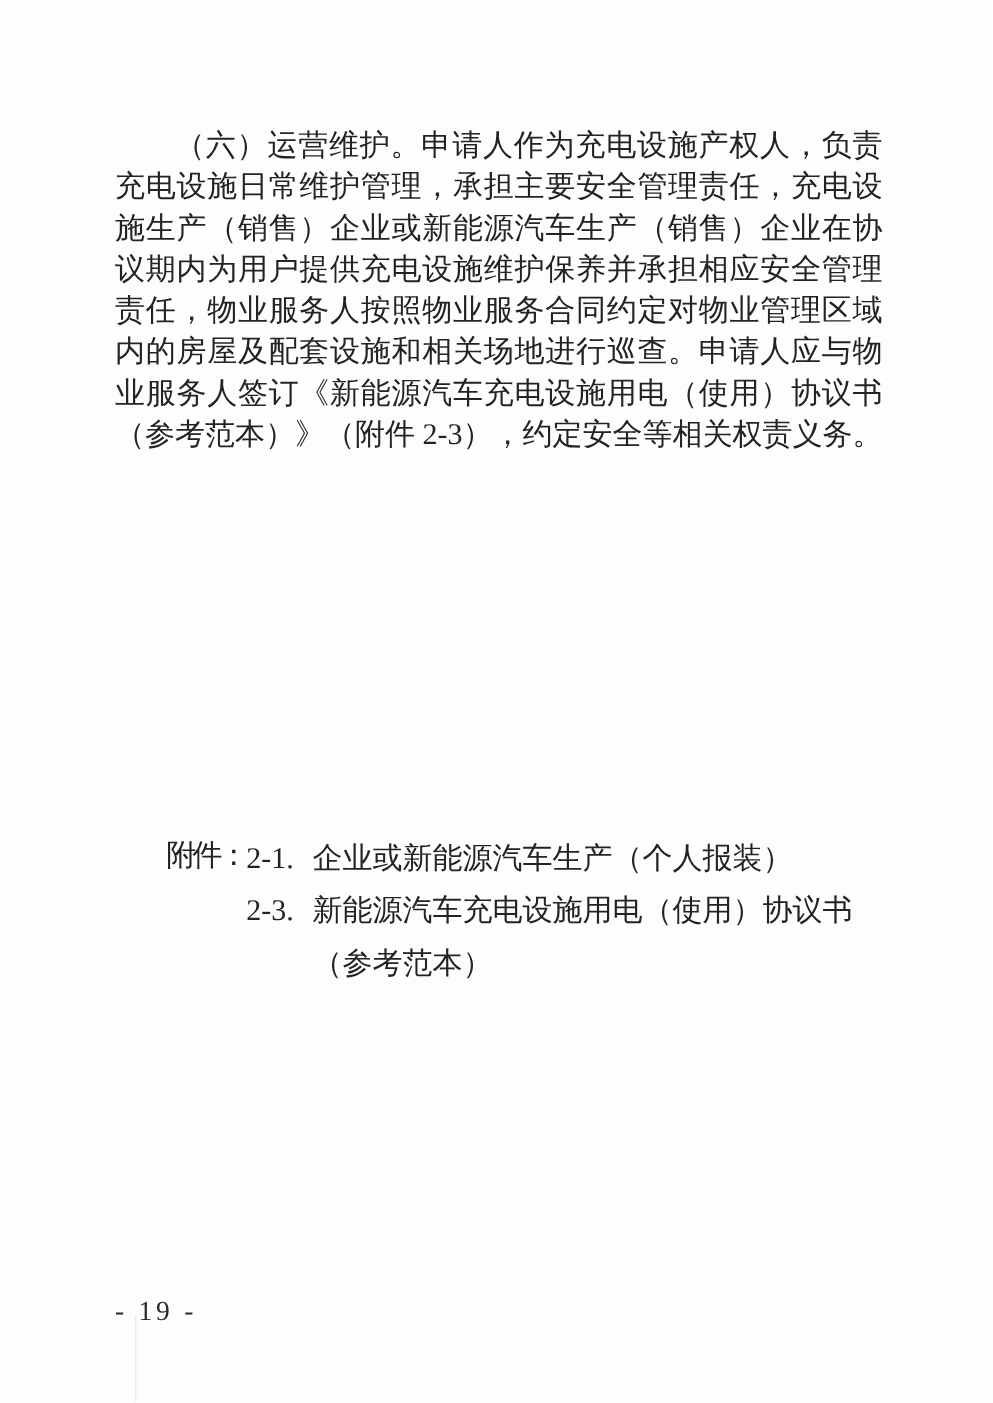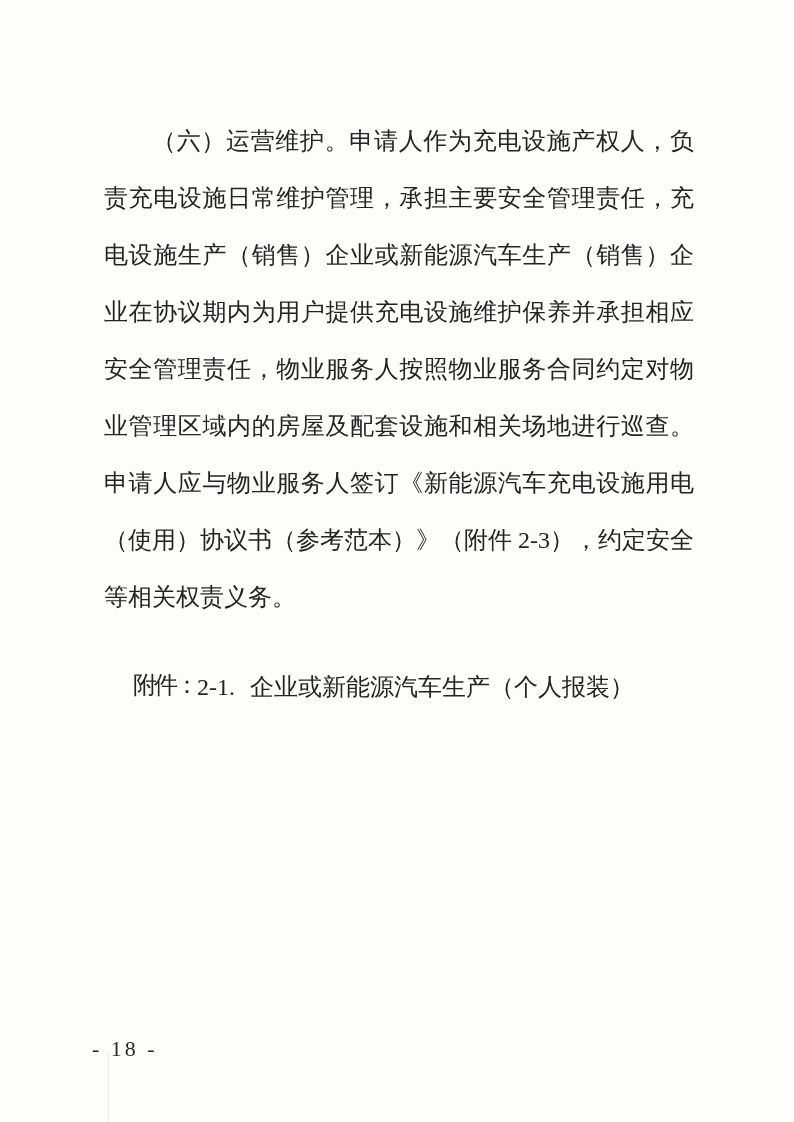--- a/index.html
+++ b/index.html
@@ -17,23 +17,23 @@
     color: #232323;
   }
   
   .content {
     position: absolute;
     left: 88px;
     top: 97px;
     width: 622px;
   }
   .para {
-    margin: 16px;
+    margin: 4px;
     font-size: 24px;
-    line-height: 57px;
+    line-height: 33px;
     text-align: justify;
     text-indent: 2em;
     word-break: break-all;
   }
   
   .attachments {
     position: absolute;
     left: 133px;
     top: 666px;
     width: 580px;
@@ -92,19 +92,27 @@
   <div class="content">
     <p class="para">（六）运营维护。申请人作为充电设施产权人，负责充电设施日常维护管理，承担主要安全管理责任，充电设施生产（销售）企业或新能源汽车生产（销售）企业在协议期内为用户提供充电设施维护保养并承担相应安全管理责任，物业服务人按照物业服务合同约定对物业管理区域内的房屋及配套设施和相关场地进行巡查。申请人应与物业服务人签订《新能源汽车充电设施用电（使用）协议书（参考范本）》（附件 2-3），约定安全等相关权责义务。</p>
   </div>
 
   <div class="attachments">
     <div class="att-row">
       <span class="att-label">附件：</span>
       <span class="att-num">2-1.</span>
       <span class="att-title">企业或新能源汽车生产（个人报装）</span>
     </div>
+    <div class="att-row">
+      <span class="att-spacer"></span>
+      <span class="att-num">2-3.</span>
+      <span class="att-title">
+        <span>新能源汽车充电设施用电（使用）协议书</span>
+        <div>（参考范本）</div>
+      </span>
+    </div>
   </div>
 
-  <div class="footer">- 18 -</div>
+  <div class="footer">- 19 -</div>
 
   <div class="crease"></div>
 
 </div>
 
 </body></html>

